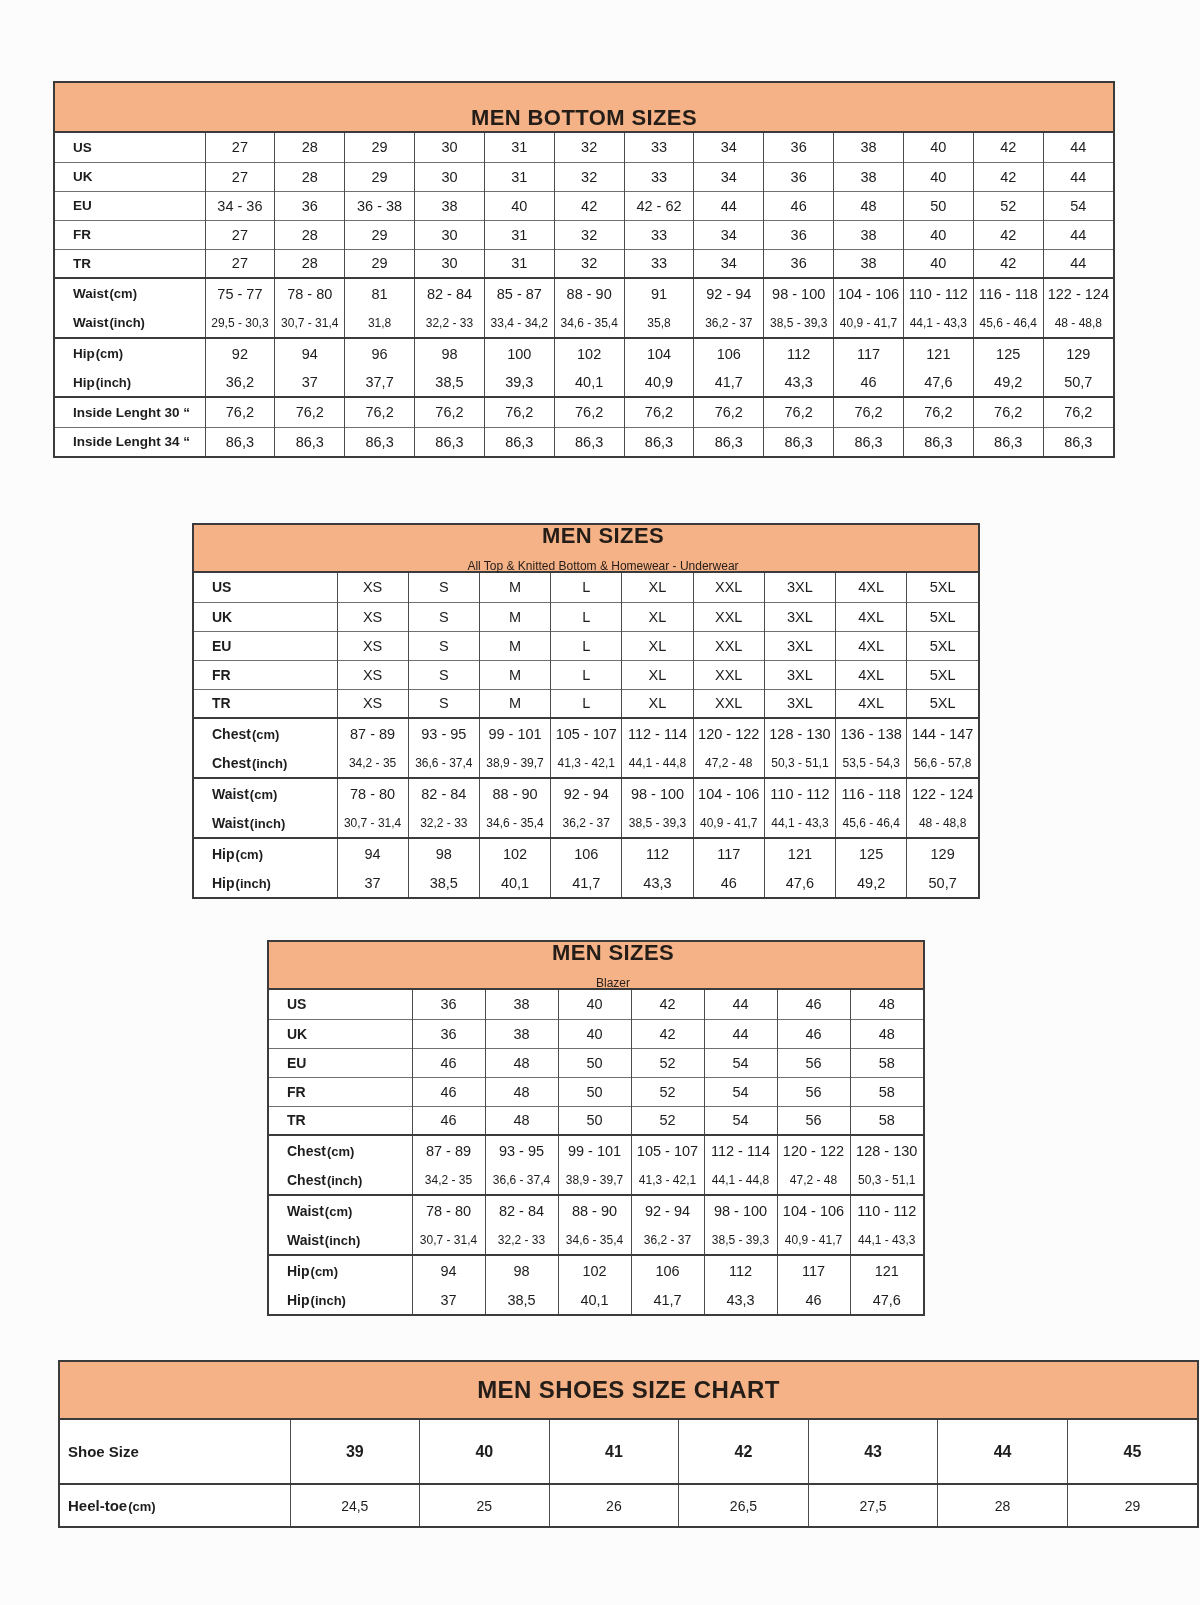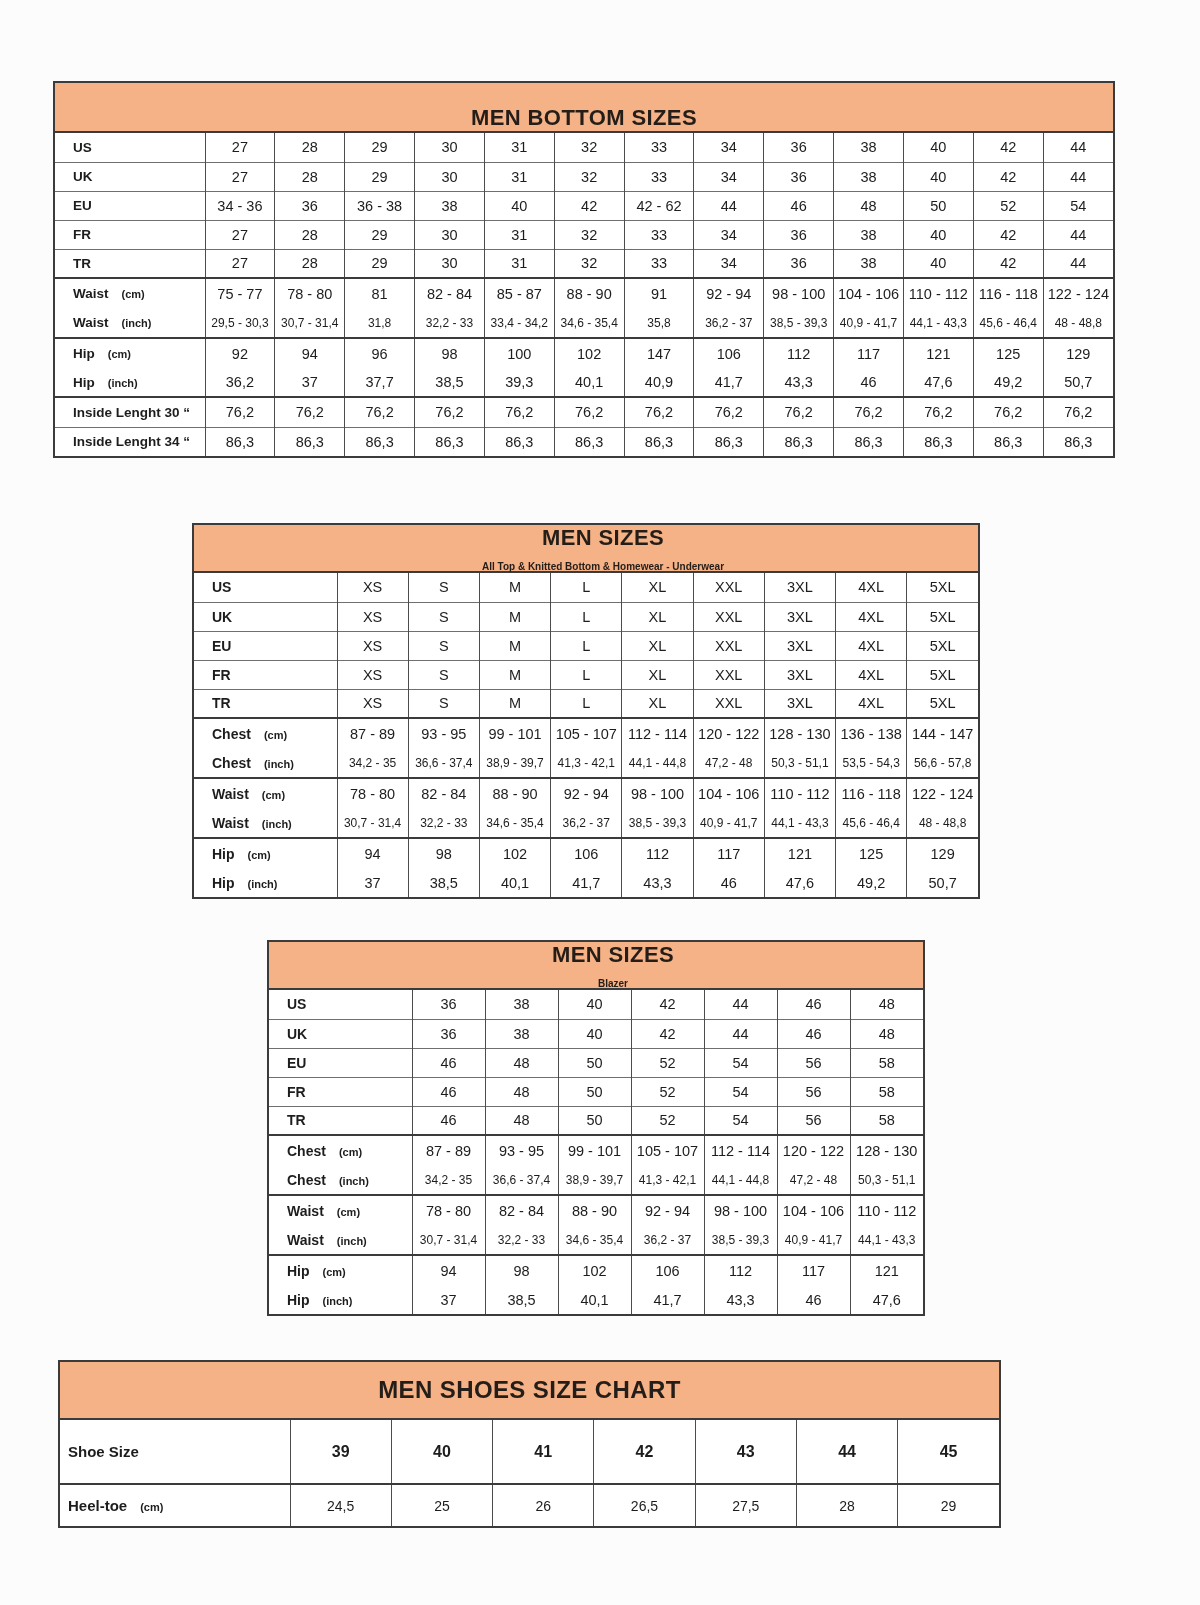--- a/index.html
+++ b/index.html
@@ -16,51 +16,51 @@
   .thead {
     background:#f5b287; border-bottom:2px solid #3b3b3b;
     display:flex; flex-direction:column; align-items:center; justify-content:center;
     text-align:center;
   }
   .t1 .thead { height:50px; }
   .t2 .thead, .t3 .thead { height:48px;padding-left:34px; }
   .t4 .thead { height:58px; }
   .title { font-weight:700; font-size:22px; color:#241d18; letter-spacing:.4px; }
   .t4 .title { font-size:24px; }
-  .subtitle { font-weight:700; font-size:10px; margin-top:10px; color:#241d18; }
+  .subtitle { font-weight:400; font-size:12px; margin-top:10px; color:#241d18; }
 
   table.grid { width:100%; border-collapse:collapse; table-layout:fixed; }
   .grid th, .grid td { padding:0; border-left:1.5px solid #4c4c4c; overflow:hidden; white-space:nowrap; }
   .grid tr > *:first-child { border-left:none; }
   .grid tr.top-line > * { border-top:1px solid #6f6f6f; }
   .grid tr.top-group > * { border-top:2px solid #3b3b3b; }
   .grid tr.top-none > * { border-top:none; }
 
   th.rowlabel { text-align:left; padding-left:18px; font-weight:700; font-size:14px; }
-  .unit { font-size:11px; margin-left:13px; }
+  .unit { font-size:13px; margin-left:1px; }
   td.val { text-align:center; font-size:14.5px; font-weight:400; }
   tr.small td.val { font-size:12px; }
 
   .t1 { left:53px; top:81px; width:1062px; }
   .t1 col.c0 { width:150px; }
   .t1 tr { height:29px; }
   .t1 tr.top-group, .t1 tr.small { height:30px; }
   .t1 th.rowlabel { font-size:13.5px; }
 
   .t2 { left:192px; top:523px; width:788px; }
   .t2 col.c0 { width:143px; }
   .t2 tr { height:29px; }
   .t2 tr.top-group, .t2 tr.small { height:30px; }
 
   .t3 { left:267px; top:940px; width:658px; }
   .t3 col.c0 { width:143px; }
   .t3 tr { height:29px; }
   .t3 tr.top-group, .t3 tr.small { height:30px; }
 
-  .t4 { left:58px; top:1360px; width:943px; }
+  .t4 { left:58px; top:1360px; width:1141px; }
   .t4 col.c0 { width:230px; }
   .t4 tr.boldvals { height:64px; }
   .t4 tr.top-group { height:42px; }
   .t4 th.rowlabel { font-size:15px; padding-left:8px; }
   .t4 td.val { font-size:14px; }
   .t4 tr.boldvals td.val { font-size:16px; font-weight:700; }
 </style>
 </head>
 <body>
 
@@ -200,21 +200,21 @@
             <td class="val">48 - 48,8</td>
           </tr>
           <tr class="top-group">
             <th class="rowlabel"><span class="lbl">Hip</span><span class="unit">(cm)</span></th>
             <td class="val">92</td>
             <td class="val">94</td>
             <td class="val">96</td>
             <td class="val">98</td>
             <td class="val">100</td>
             <td class="val">102</td>
-            <td class="val">147</td>
+            <td class="val">104</td>
             <td class="val">106</td>
             <td class="val">112</td>
             <td class="val">117</td>
             <td class="val">121</td>
             <td class="val">125</td>
             <td class="val">129</td>
           </tr>
           <tr class="top-none">
             <th class="rowlabel"><span class="lbl">Hip</span><span class="unit">(inch)</span></th>
             <td class="val">36,2</td>

